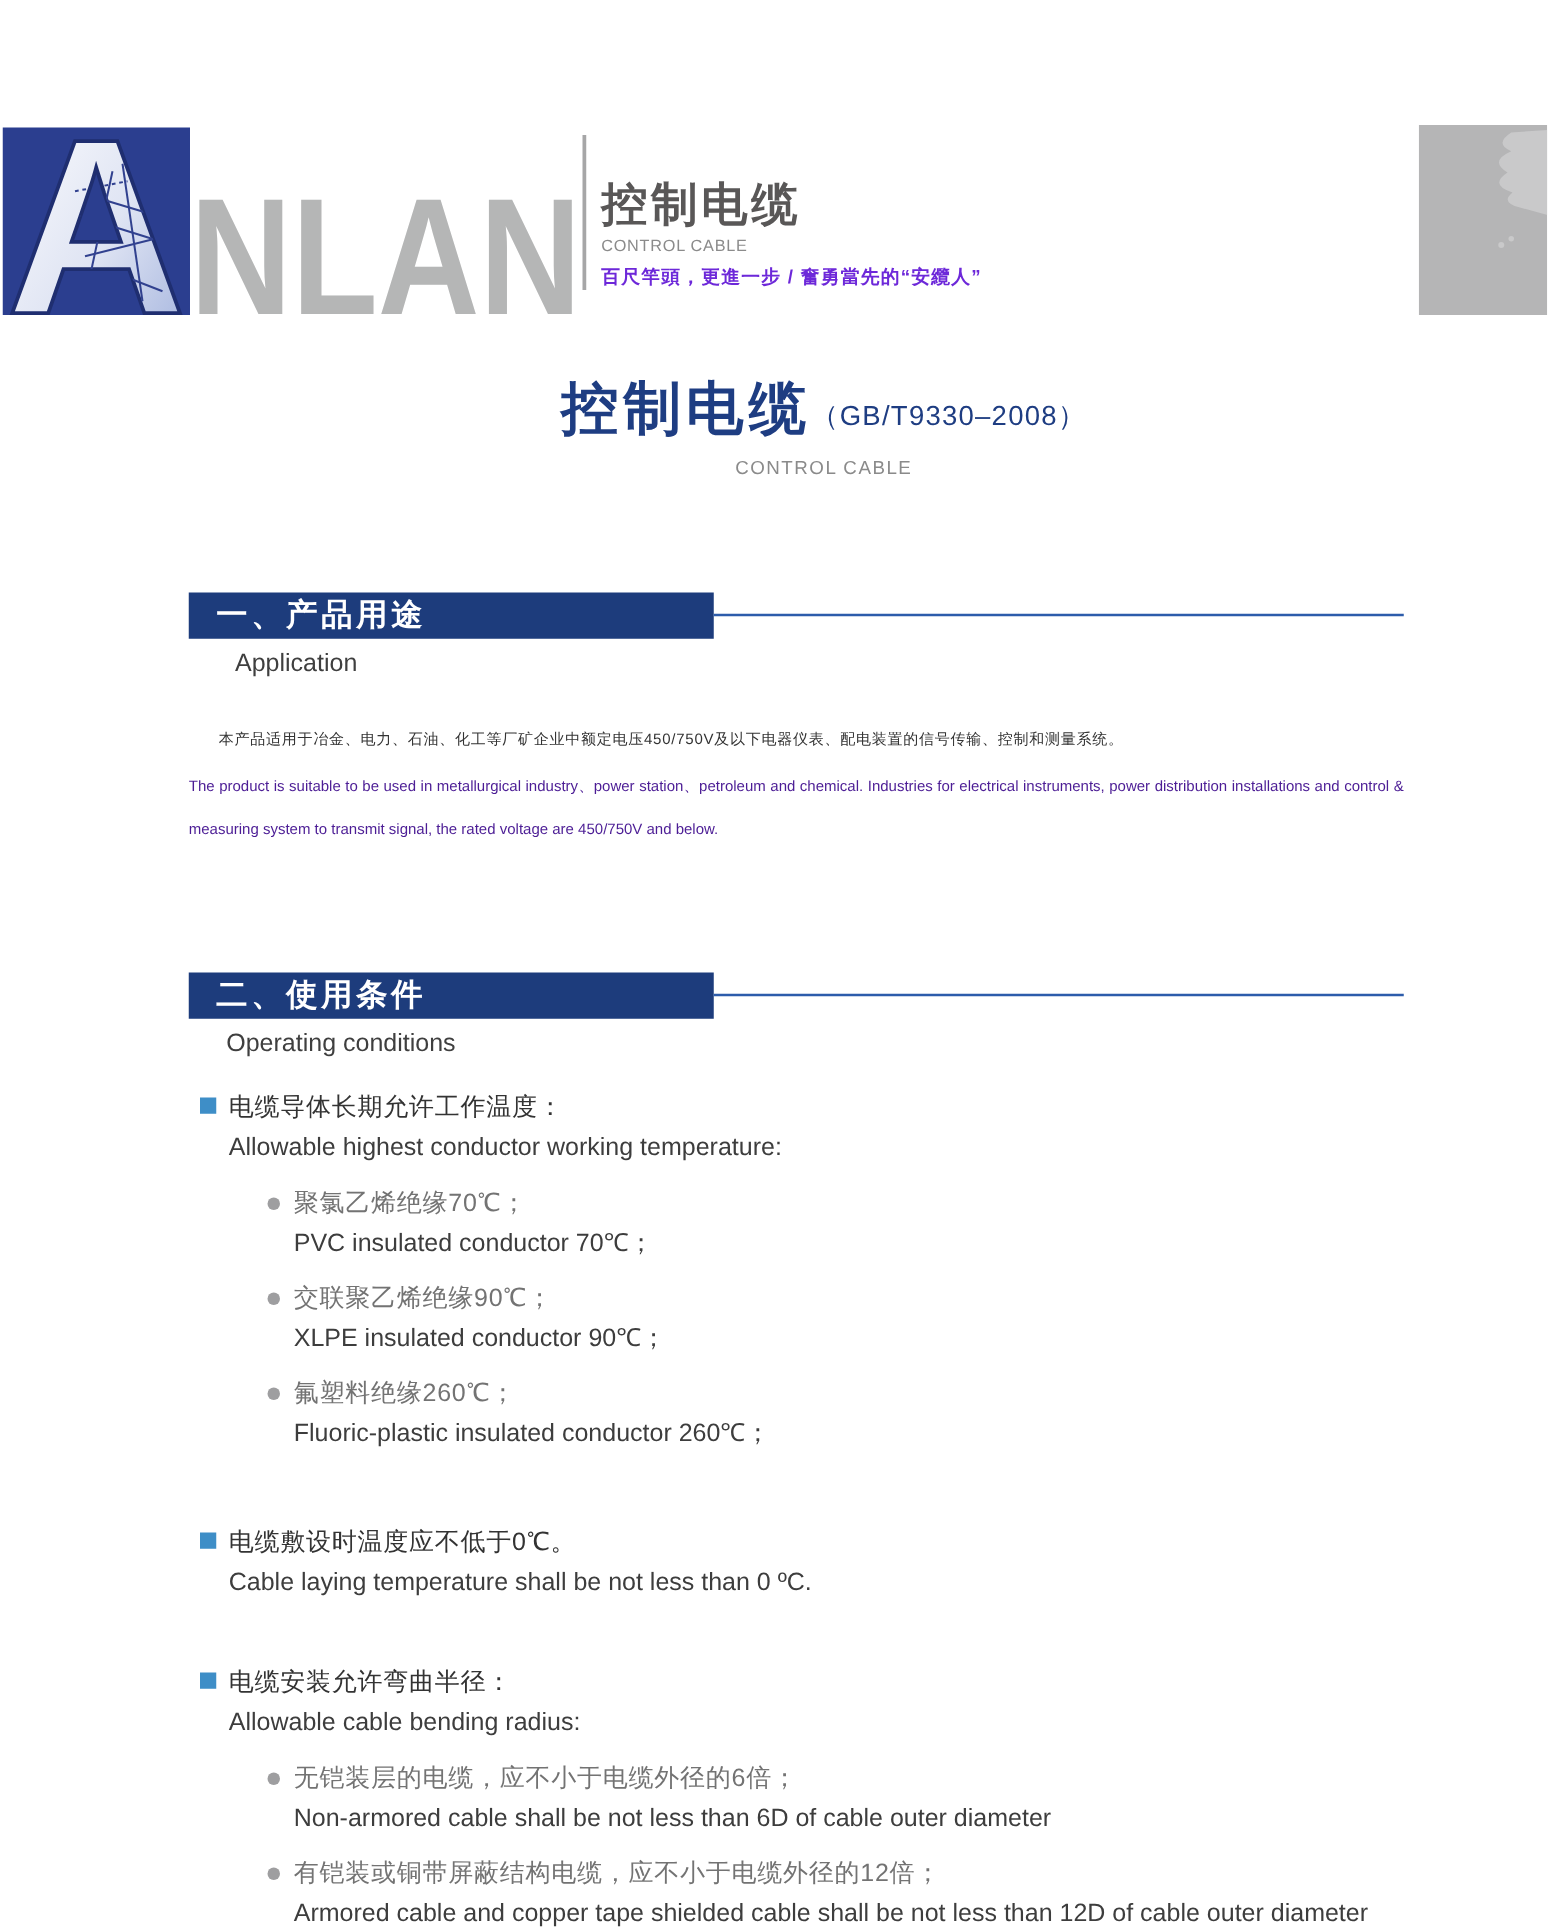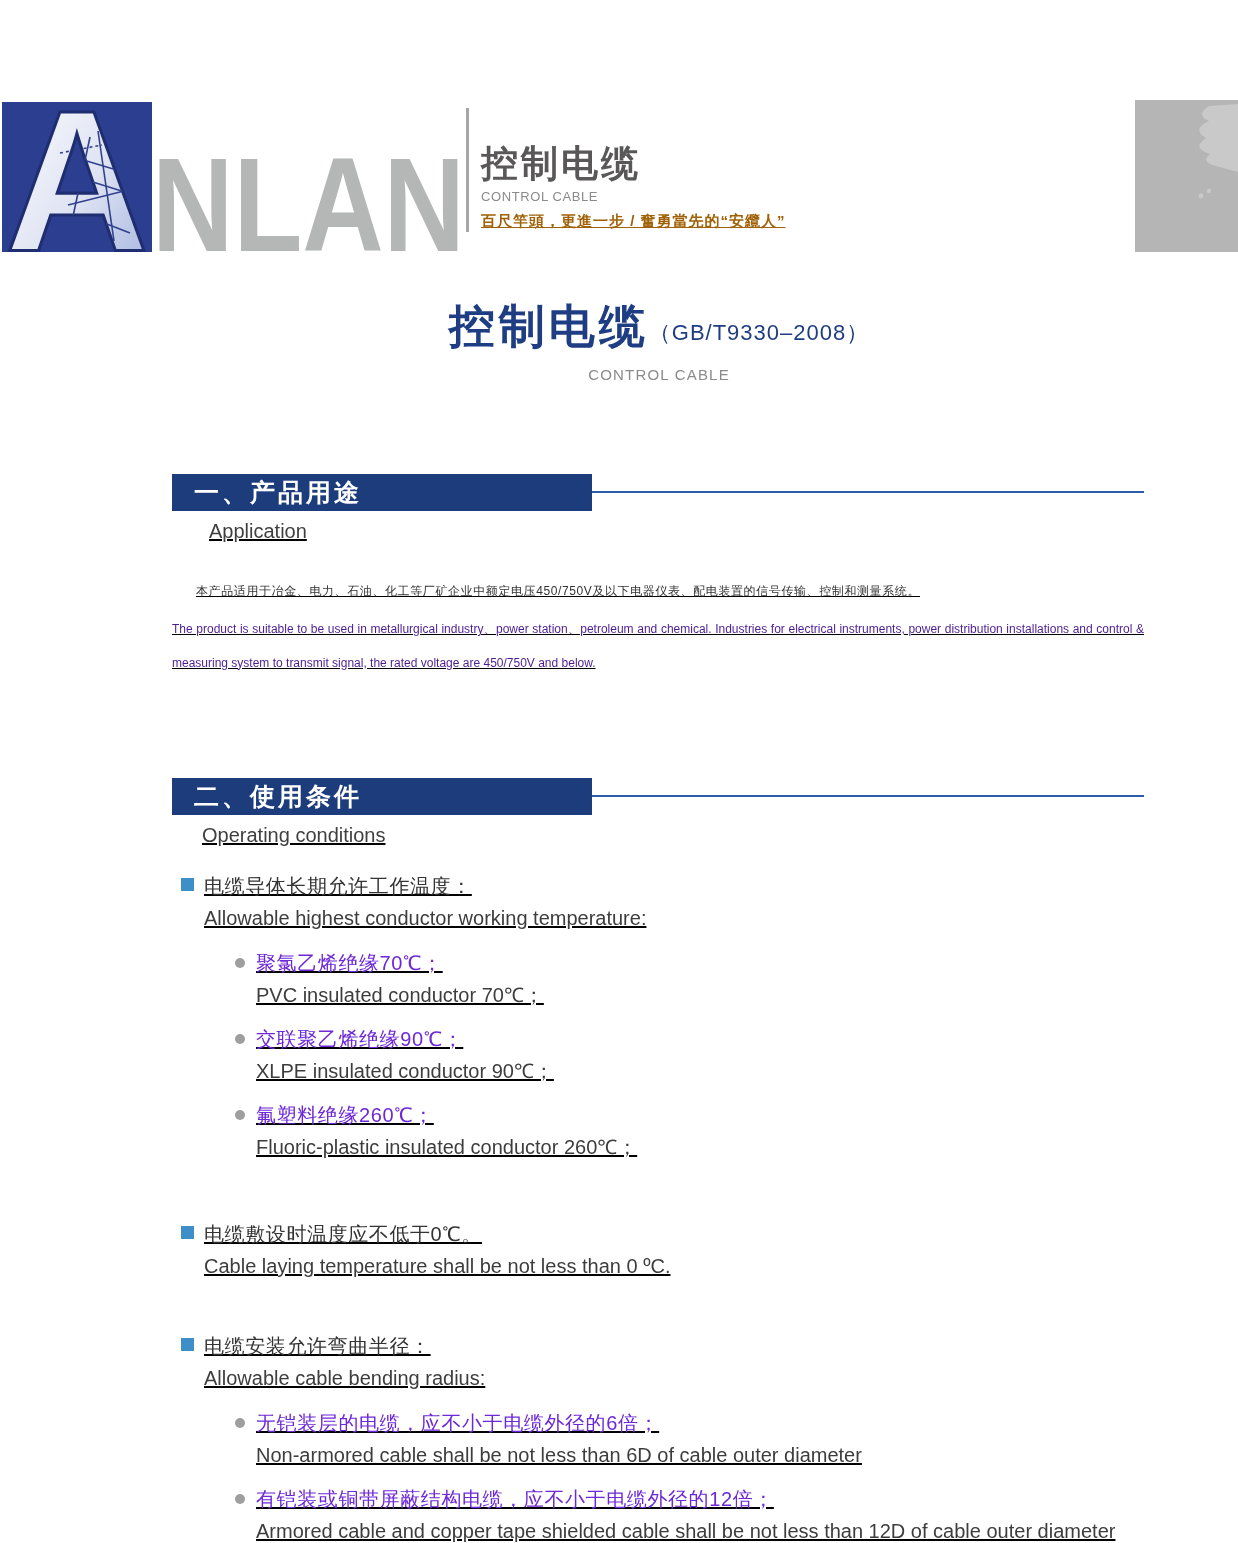--- a/index.html
+++ b/index.html
@@ -7,31 +7,31 @@
     position:relative; width:1238px; height:1543px; background:#ffffff;
     font-family:"Liberation Sans", sans-serif; overflow:hidden;
   }
 
   
   .logo-svg { position:absolute; left:2px; top:101px; }
   .brand-divider { position:absolute; left:466px; top:108px; width:3px; height:124px; background:#a6a6a7; }
   .brand-text { position:absolute; left:481px; top:143px; }
   .brand-zh { font-size:37px; font-weight:bold; color:#595757; letter-spacing:3px; line-height:1.15; }
   .brand-en { font-size:13px; color:#8b8b8b; letter-spacing:0.6px; margin-top:3px; }
-  .brand-tagline { font-size:15px; font-weight:bold; color:#a16207; margin-top:8px; letter-spacing:1px;text-decoration:underline; }
+  .brand-tagline { font-size:15px; font-weight:bold; color:#6d28d9; margin-top:8px; letter-spacing:1px; }
   .deco-svg { position:absolute; left:1135px; top:100px; }
 
   
   .doc-title { position:absolute; left:279px; top:296px; width:760px; text-align:center; }
   .doc-title-zh { font-size:46px; font-weight:bold; color:#1e3d82; letter-spacing:4px; vertical-align:baseline; }
   .doc-title-std { font-size:22px; font-weight:normal; color:#1e3d82; letter-spacing:1px; vertical-align:2px; }
   .doc-title-en { font-size:15px; color:#8a8a8a; letter-spacing:1.2px; margin-top:8px; }
 
   
-  .section { position:absolute; left:172px; width:972px;text-decoration:underline; }
+  .section { position:absolute; left:151px; width:972px; }
   #sec1 { top:474px; }
   #sec2 { top:778px; }
 
   .sec-head { position:relative; height:37px; }
   .sec-bar {
     position:absolute; left:0; top:0; width:420px; height:37px; background:#1d3c7c;
     color:#ffffff; font-size:25px; font-weight:bold; line-height:37px;
     padding-left:22px; box-sizing:border-box; letter-spacing:3px;
   }
   .sec-rule { position:absolute; left:420px; right:0; top:17px; height:2px; background:#2d5cab; }
@@ -50,21 +50,21 @@
   
   .b-item { position:relative; margin-top:24px; padding-left:32px; font-size:20px; }
   .b-item.gap-lg { margin-top:56px; }
   .b-item.gap-xl { margin-top:48px; }
   .b-sq { position:absolute; left:9px; top:7px; width:13px; height:13px; background:#3e8ec7; }
   .b-zh { color:#333333; line-height:30px; letter-spacing:0.6px; }
   .b-en { color:#3d3d3d; line-height:34px; }
 
   .s-item { position:relative; margin:13px 0 0 52px; padding-left:32px; font-size:20px; }
   .s-dot { position:absolute; left:11px; top:10px; width:10px; height:10px; border-radius:50%; background:#9e9ea0; }
-  .s-zh { color:#6d28d9; line-height:31px; letter-spacing:0.6px; }
+  .s-zh { color:#737373; line-height:31px; letter-spacing:0.6px; }
   .s-en { color:#3d3d3d; line-height:32px; }
 </style>
 </head>
 <body>
 
 <div class="page">
 
   <svg class="logo-svg" width="470" height="152" viewBox="0 0 470 152">
     <defs>
       <linearGradient id="gA" x1="0" y1="0" x2="1" y2="1">

